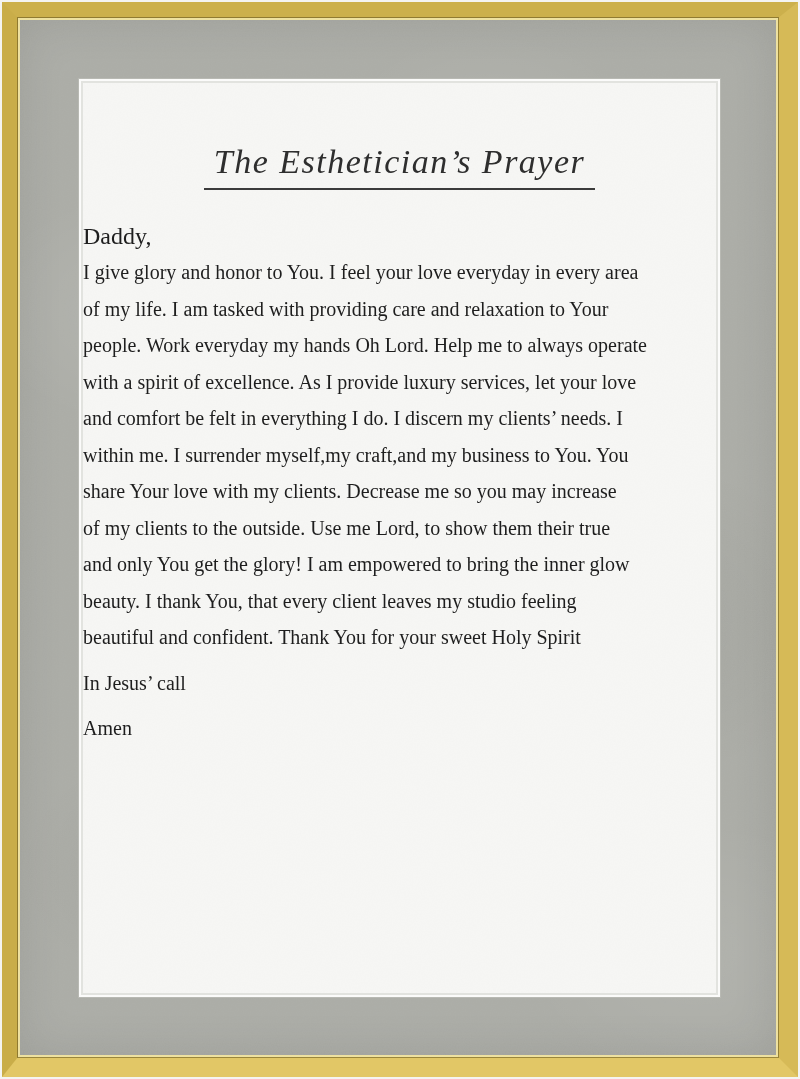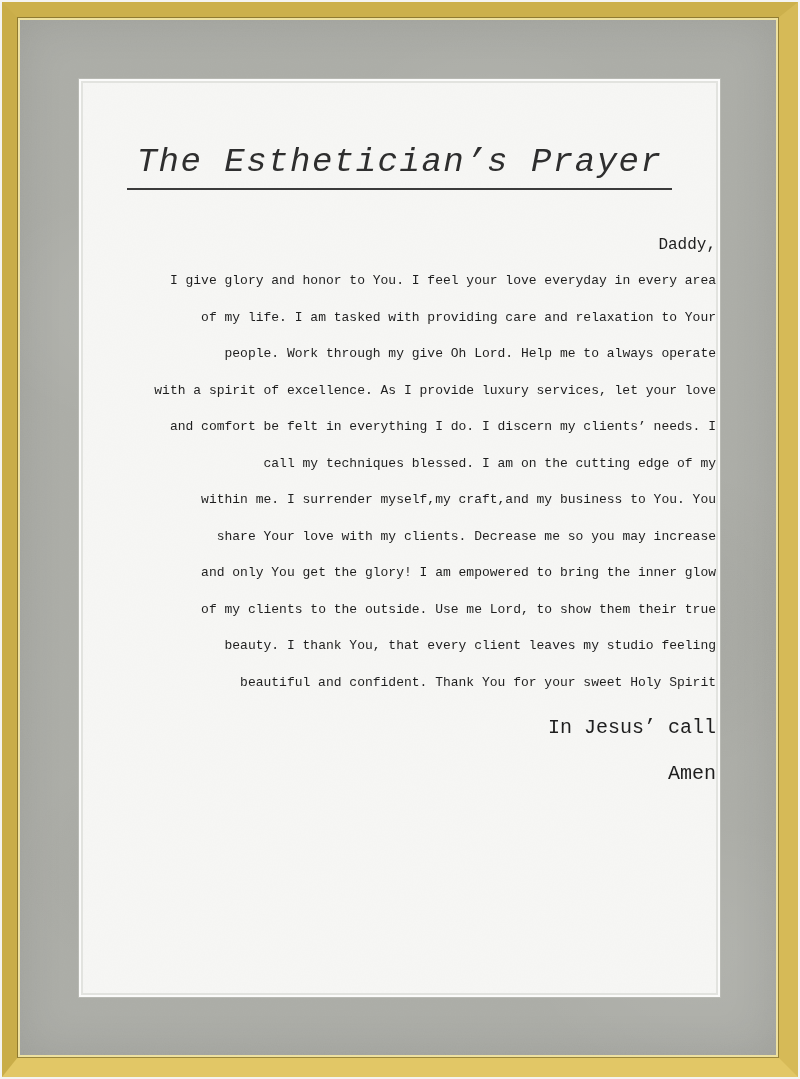--- a/index.html
+++ b/index.html
@@ -50,46 +50,46 @@
     position: absolute;
     left: 63px; top: 63px; right: 60px; bottom: 62px;
     background: var(--paper-white, #f7f7f5);
     box-shadow:
       0 0 0 2px #e2e3df,
       0 0 0 4px #fbfbfa,
       0 0 0 5px #b8b9b3;
   }
   .content {
     position: absolute; inset: 0;
-    font-family: Liberation Mono, monospace;
+    font-family: Liberation Serif, serif;
     color: var(--text-ink, #1e1e1e);
-    text-align: right;
+    text-align: left;
   }
   .title {
     display: table;
     margin: 60px auto 0;
     font-size: 34px;
     font-weight: 400;
     font-style: italic;
     letter-spacing: 1.5px;
     color: var(--title-ink, #2e2e2e);
     border-bottom: 2px solid var(--underline, #3b3b3b);
     padding: 0 10px 7px;
     white-space: nowrap;
   }
   .salutation {
-    margin: 43px 0 0;
-    font-size: 16px;
+    margin: 34px 0 0;
+    font-size: 24px;
     line-height: 24px;
   }
   .prayer-body {
     margin-top: 6px;
   }
   .prayer-body div {
-    font-size: 13px;
+    font-size: 20px;
     line-height: 36.5px;
     white-space: nowrap;
   }
   .closing, .amen {
     margin: 9px 0 0;
     font-size: 20px;
     line-height: 36.5px;
   }
 </style>
 </head>
@@ -120,28 +120,27 @@
       </svg>
 
       <div class="content">
         <h1 class="title">The Esthetician’s Prayer</h1>
 
         <p class="salutation">Daddy,</p>
 
         <div class="prayer-body">
             <div>I give glory and honor to You. I feel your love everyday in every area</div>
             <div>of my life. I am tasked with providing care and relaxation to Your</div>
-            <div>people. Work through my give Oh Lord. Help me to always operate</div>
+            <div>people. Work everyday my hands Oh Lord. Help me to always operate</div>
             <div>with a spirit of excellence. As I provide luxury services, let your love</div>
             <div>and comfort be felt in everything I do. I discern my clients’ needs. I</div>
-            <div>call my techniques blessed. I am on the cutting edge of my</div>
             <div>within me. I surrender myself,my craft,and my business to You. You</div>
             <div>share Your love with my clients. Decrease me so you may increase</div>
+            <div>of my clients to the outside. Use me Lord, to show them their true</div>
             <div>and only You get the glory! I am empowered to bring the inner glow</div>
-            <div>of my clients to the outside. Use me Lord, to show them their true</div>
             <div>beauty. I thank You, that every client leaves my studio feeling</div>
             <div>beautiful and confident. Thank You for your sweet Holy Spirit</div>
           </div>
 
         <p class="closing">In Jesus’ call</p>
 
         <p class="amen">Amen</p>
       </div>
 
     </div>

